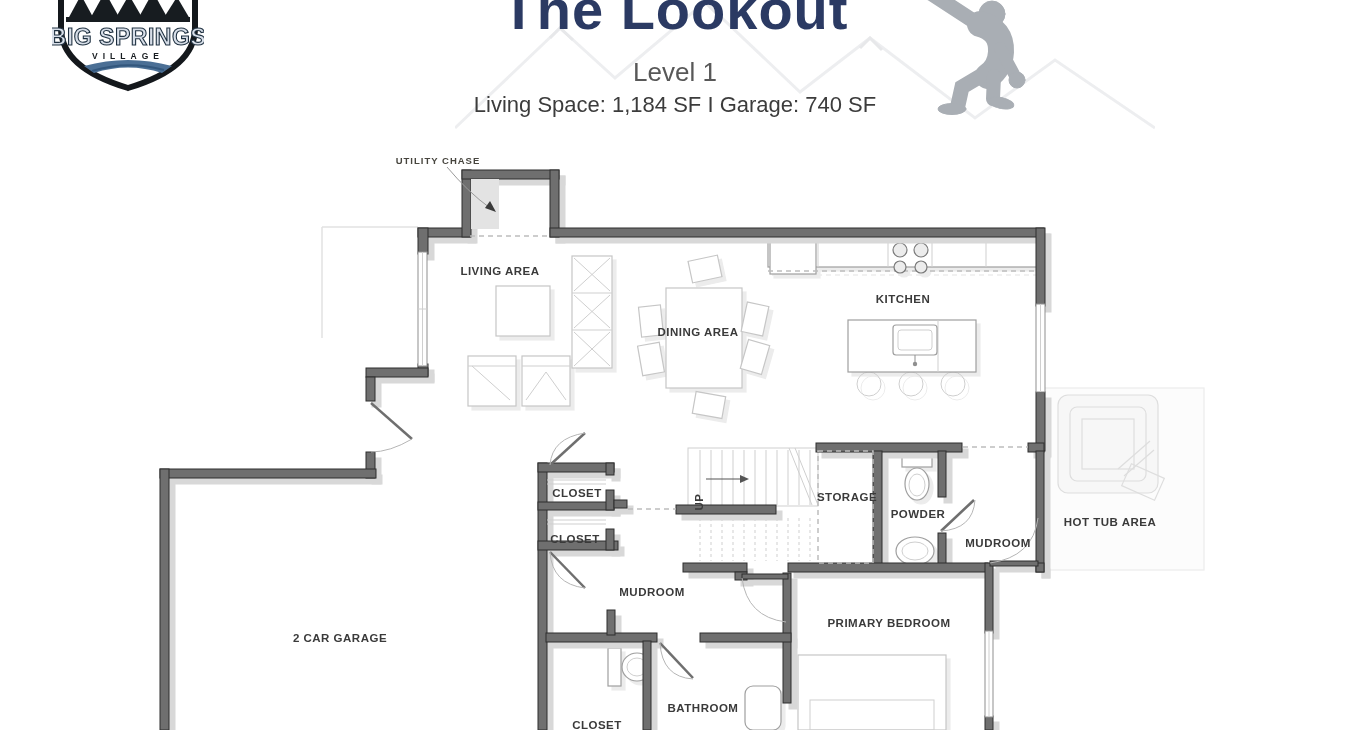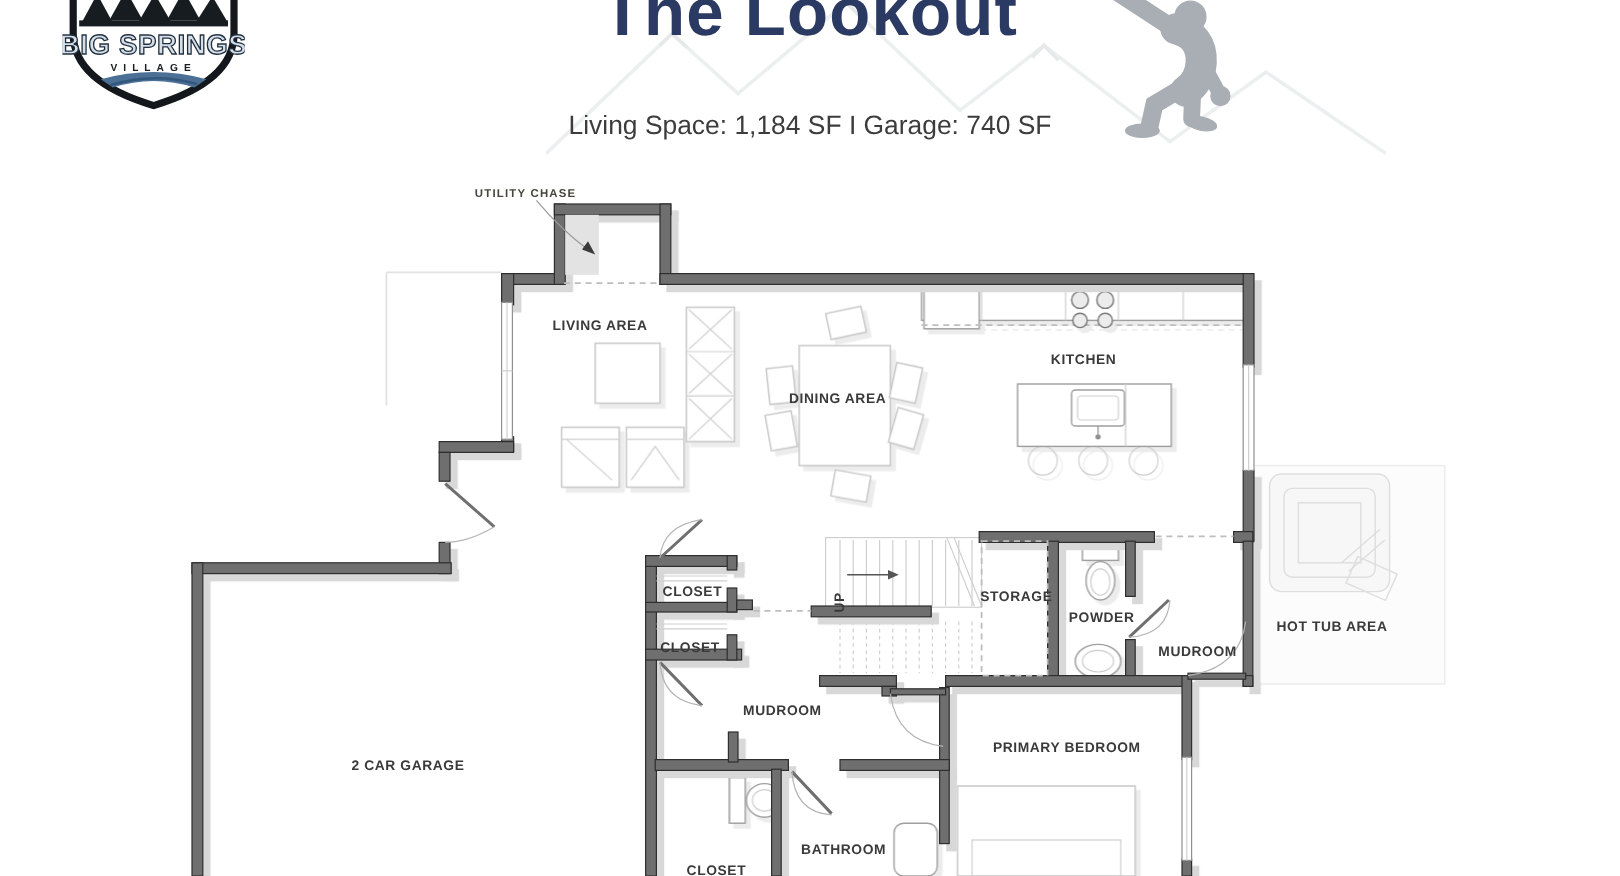--- a/index.html
+++ b/index.html
@@ -53,20 +53,21 @@
       <polygon points="111,27 125,5 138,27"></polygon>
       <rect x="14" y="25" width="124" height="5"></rect>
     </g>
     <text x="76" y="53" text-anchor="middle" font-size="23" font-weight="bold" fill="#d7dee8" stroke="#1d2f3f" stroke-width="1.1" style="letter-spacing:.5px">BIG SPRINGS</text>
     <text x="76" y="67" text-anchor="middle" font-size="8.5" font-weight="bold" fill="#171c20" style="letter-spacing:5px">VILLAGE</text>
     <path d="M 32 74 Q 76 62 120 74 L 110 81 Q 76 70 42 81 Z" fill="#4b6f95"></path>
     <path d="M 40 79 Q 76 68 112 78" fill="none" stroke="#33577d" stroke-width="2"></path>
   </svg>
 
   <div class="hdr-title">The Lookout</div>
+  <div class="hdr-level">Level 1</div>
   <div class="hdr-specs">Living Space: 1,184 SF I Garage: 740 SF</div>
 
   <svg class="rider" viewBox="0 0 115 125">
     <g stroke="#a9aeb4" fill="#a9aeb4" stroke-linecap="round">
       <path d="M 10 0 L 56 30" stroke-width="15" fill="none"></path>
       <circle cx="70" cy="20" r="13"></circle>
       <path d="M 58 30 Q 80 36 79 58 Q 78 74 66 82" stroke-width="26" fill="none"></path>
       <path d="M 78 54 L 92 80" stroke-width="12" fill="none"></path>
       <circle cx="95" cy="86" r="8"></circle>
       <path d="M 62 80 L 40 93 L 36 111" stroke-width="15" fill="none"></path>

